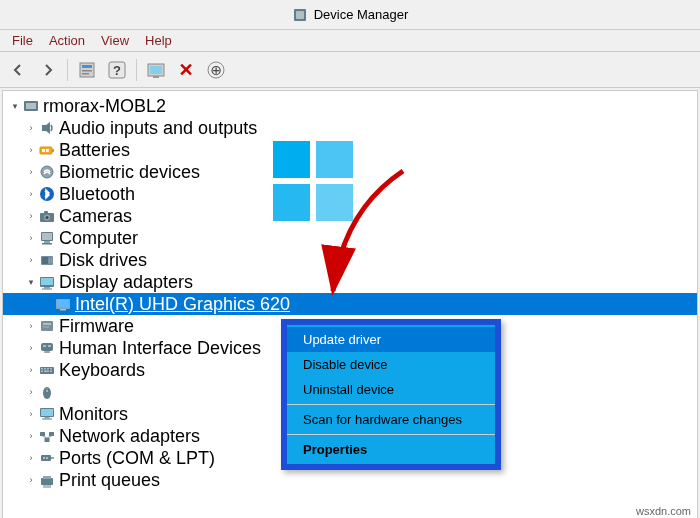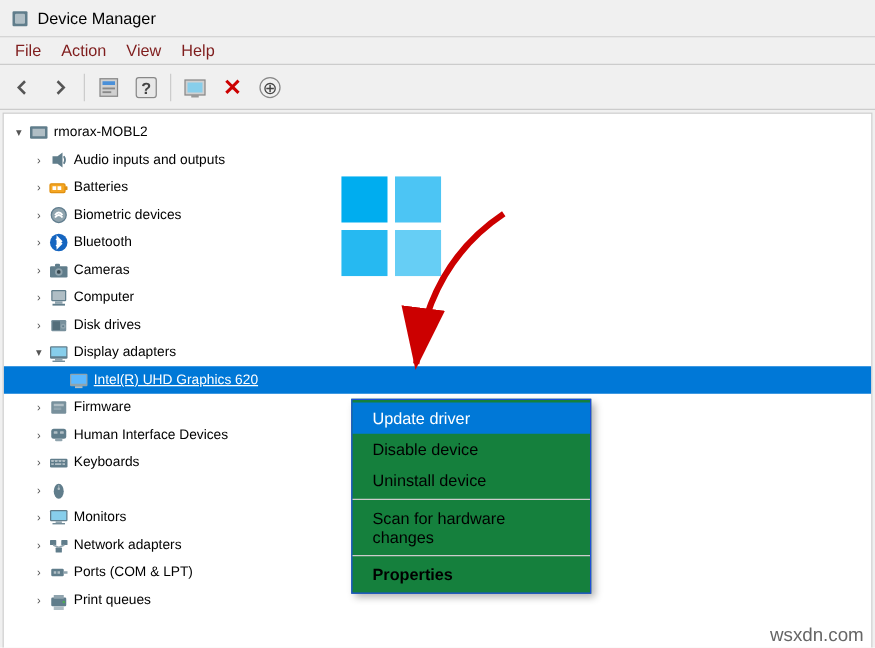--- a/index.html
+++ b/index.html
@@ -14,20 +14,21 @@
     }
 
     
     .title-bar {
       background: #f0f0f0;
       height: 30px;
       display: flex;
       align-items: center;
       padding: 0 8px;
       border-bottom: 1px solid #ccc;
+      justify-content: center;
     }
     .title-bar-icon {
       width: 16px;
       height: 16px;
       margin-right: 6px;
     }
     .title-bar-text {
       font-size: 13px;
       color: #000;
     }
@@ -125,35 +126,35 @@
       width: 16px;
       height: 16px;
       margin-right: 4px;
       flex-shrink: 0;
       display: inline-flex;
       align-items: center;
       justify-content: center;
       font-size: 14px;
     }
     .tree-label {
-      font-size: 11px;
+      font-size: 18px;
     }
 
     .indent-0 { padding-left: 4px; }
     .indent-1 { padding-left: 20px; }
     .indent-2 { padding-left: 36px; }
 
     
     .context-menu {
       position: absolute;
       left: 278px;
       top: 228px;
-      width: 192px;
-      background: #15803d;
-      border: 1px solid #1d4ed8;
+      width: 220px;
+      background: #0ea5e9;
+      border: 6px solid #1d4ed8;
       box-shadow: 3px 3px 6px rgba(0,0,0,0.3);
       z-index: 100;
       padding: 2px 0;
     }
     .context-menu-item {
       padding: 5px 16px;
       cursor: pointer;
       font-size: 13px;
       color: #000;
     }
@@ -191,21 +192,21 @@
       z-index: 10;
       pointer-events: none;
     }
 
     
     .status-bar {
       position: absolute;
       bottom: 0;
       right: 0;
       padding: 2px 6px;
-      font-size: 15px;
+      font-size: 11px;
       color: #666;
     }
   </style>
 </head>
 <body>
 
 <div class="title-bar">
   <span class="title-bar-icon">
     <svg width="16" height="16" viewBox="0 0 16 16">
       <rect x="2" y="2" width="12" height="12" fill="#607D8B" rx="1"></rect>

